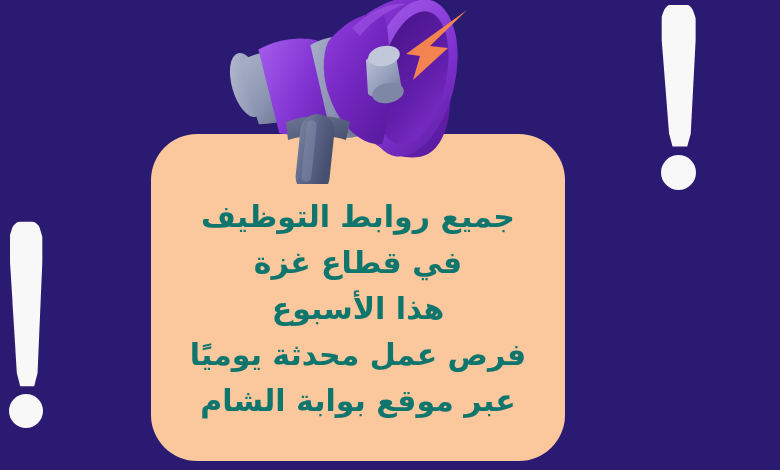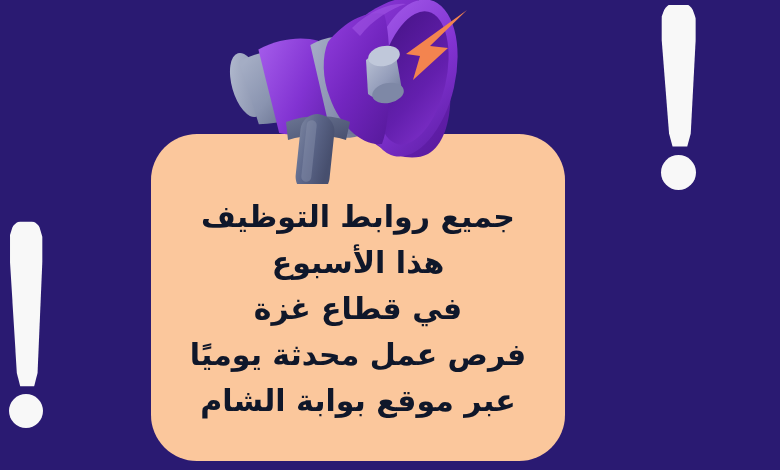--- a/index.html
+++ b/index.html
@@ -99,21 +99,21 @@
     flex-direction: column;
     align-items: center;
     justify-content: center;
     padding: 0 14px;
     box-sizing: border-box;
   }
   #card-text {
     width: 100%;
     text-align: center;
     direction: rtl;
-    color: #0f172a;
+    color: #0f766e;
     font-size: 30px;
     font-weight: 700;
     line-height: 46px;
     letter-spacing: 0px;
     margin-top: 22px;
   }
   #card-text .line {
     display: block;
     white-space: nowrap;
   }
@@ -150,22 +150,22 @@
   </div>
 
   <div class="excl" id="excl-left">
     <div class="stroke"></div>
     <div class="dot"></div>
   </div>
 
   <div id="card">
     <div id="card-text">
       <span class="line">جميع روابط التوظيف</span>
+      <span class="line">في قطاع غزة</span>
       <span class="line">هذا الأسبوع</span>
-      <span class="line">في قطاع غزة</span>
       <span class="line">فرص عمل محدثة يوميًا</span>
       <span class="line">عبر موقع بوابة الشام</span>
     </div>
   </div>
 
   <svg id="megaphone" viewBox="0 0 270 190">
     <defs>
       <linearGradient id="gConeFace" x1="0.15" y1="0.1" x2="0.9" y2="0.95">
         <stop offset="0" stop-color="#8a38d6"></stop>
         <stop offset="0.45" stop-color="#7326c0"></stop>

